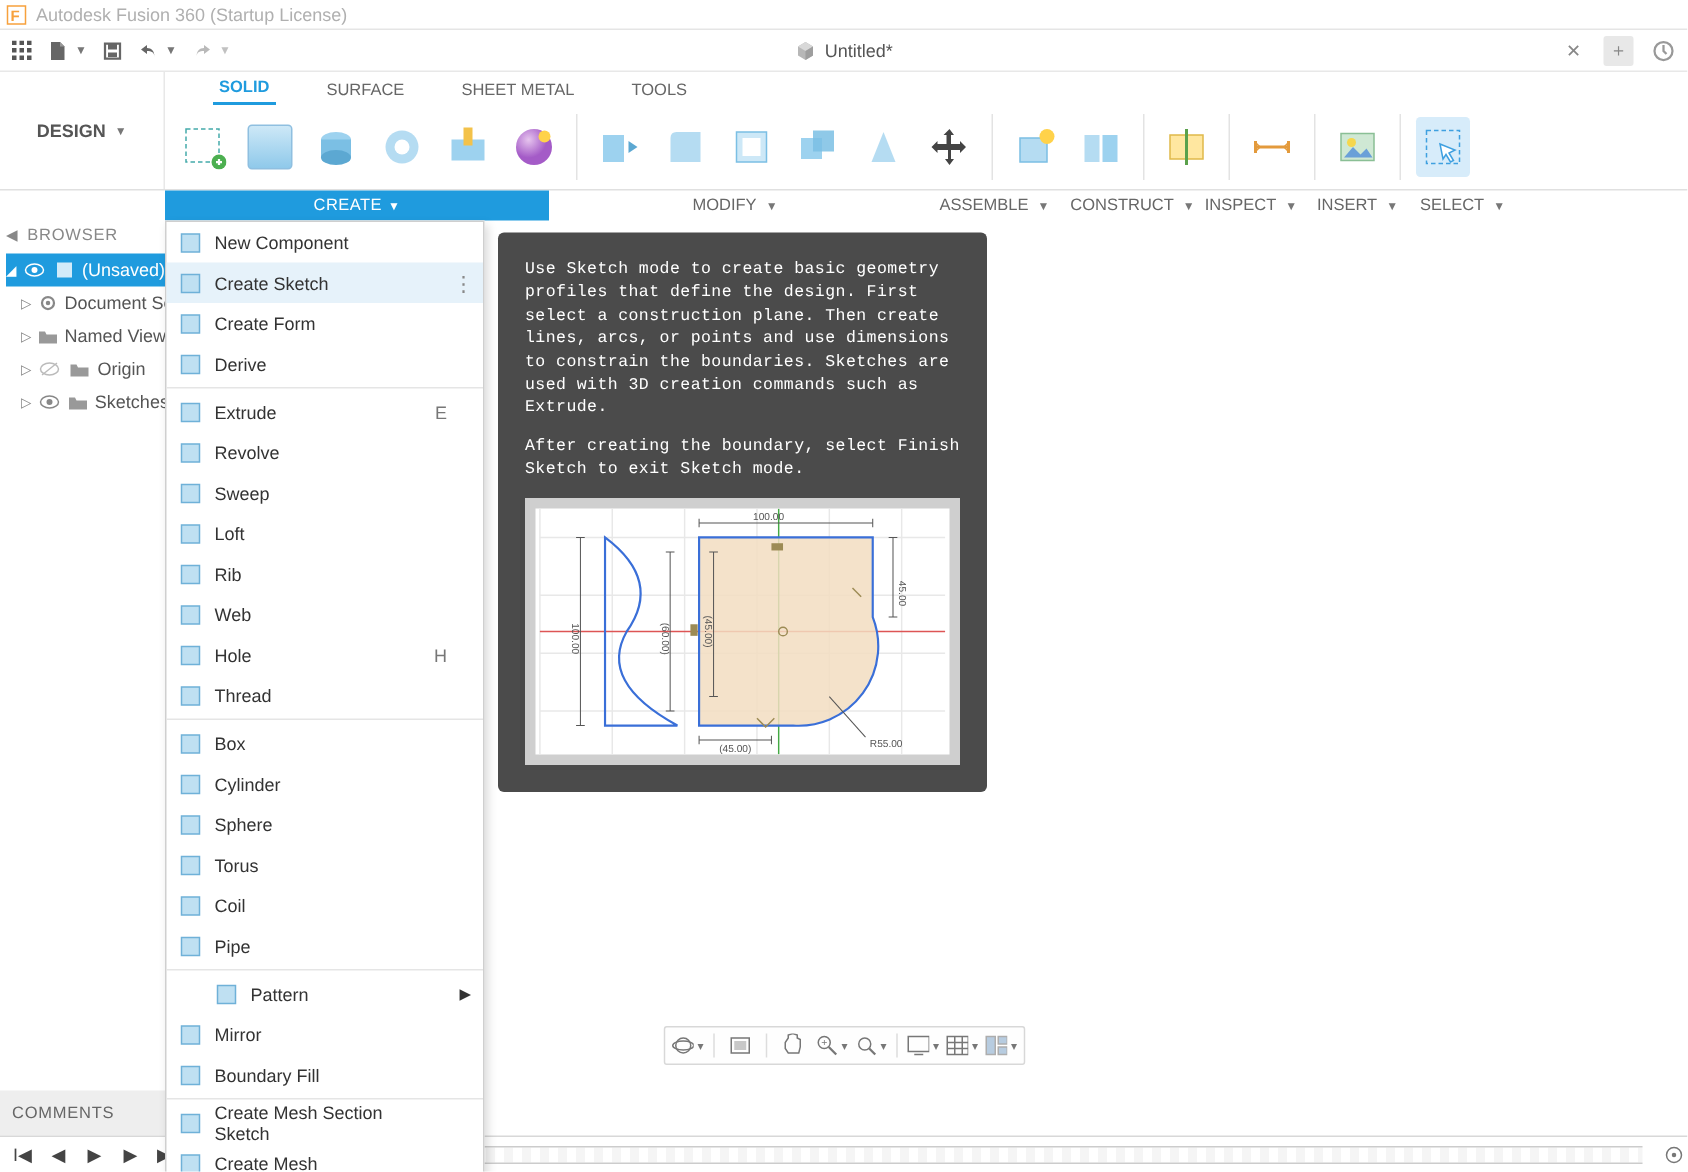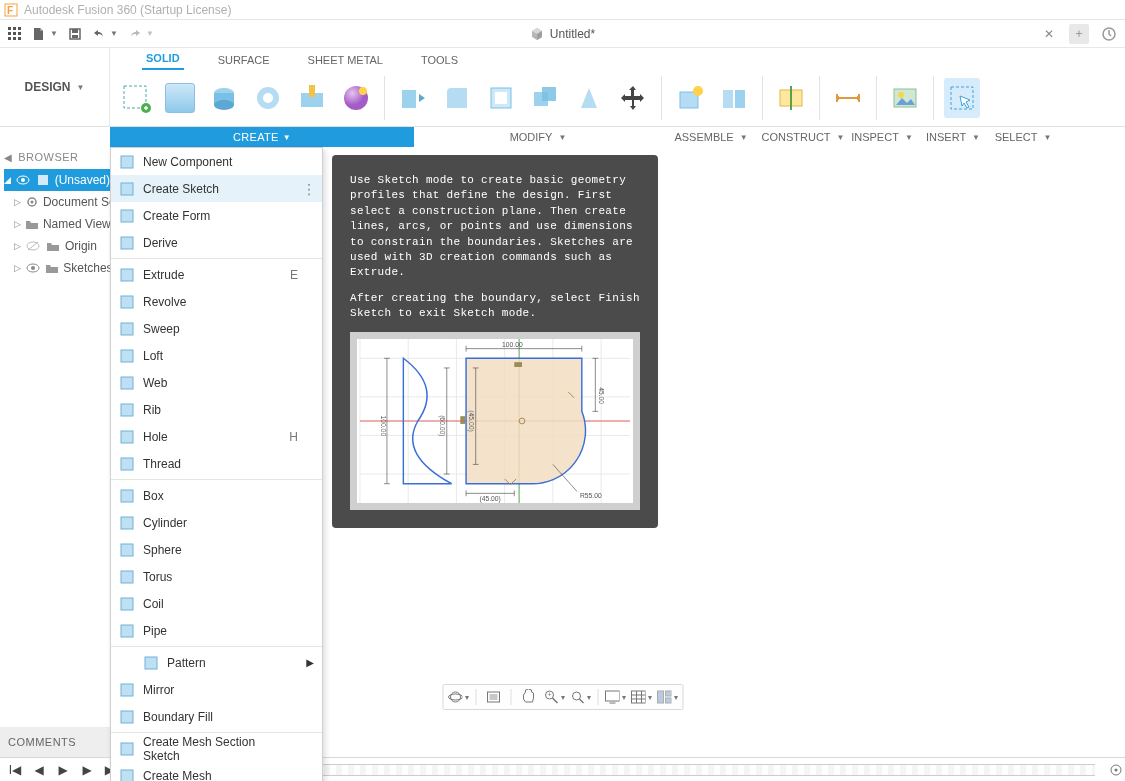--- a/index.html
+++ b/index.html
@@ -23,21 +23,21 @@
   .workspace-btn { padding:6px 12px; font-size:12px; font-weight:600; color:#555; display:flex; align-items:center; gap:4px; cursor:pointer;}
   .ribbon-right { flex:1; display:flex; flex-direction:column;}
   .ws-tabs { height:22px; display:flex; gap:30px; padding-left:32px; align-items:flex-end;}
   .ws-tab { font-size:11px; color:#666; padding:2px 4px 4px 4px; cursor:pointer;}
   .ws-tab.active { color:#1f9bde; border-bottom:2px solid #1f9bde; font-weight:600;}
   .tool-row { height:56px; display:flex; align-items:center;}
   .tool-group { display:flex; align-items:center; padding:0 8px; gap:8px;}
   .tool-btn { width:36px; height:40px; display:flex; align-items:center; justify-content:center; cursor:pointer;}
   .vsep { width:1px; height:44px; background:#e3e3e3; margin:0 2px;}
   .strip-spacer { width:110px;}
-  .create-strip { width:304px; background:#1f9bde; color:#fff; font-size:11px; display:flex; align-items:center; justify-content:center; gap:4px; letter-spacing:.3px;}
+  .create-strip { width:256px; background:#1f9bde; color:#fff; font-size:11px; display:flex; align-items:center; justify-content:center; gap:4px; letter-spacing:.3px;}
   .panel-label { font-size:11px; color:#666; display:flex; align-items:center; justify-content:center; gap:4px;}
   
   .panel-row { height:20px; display:flex;}
   
   .body-area { position:relative; display:flex; height:calc(100% - 20px - 28px - 78px - 30px - 24px);}
   .browser-panel { width:110px; border-right:0; }
   .browser-head { height:20px; display:flex; align-items:center; gap:6px; padding:0 4px; color:#888; font-size:11px; letter-spacing:.5px;}
   .browser-head .chev { font-size:10px;}
   .tree { padding:2px 0 0 4px;}
   .tree-row { display:flex; align-items:center; gap:4px; height:22px; font-size:12px; color:#555; overflow:hidden; white-space:nowrap;}
@@ -485,29 +485,29 @@
           </svg>
         </span>
         <span>Loft</span>
       </div>
       <div class="menu-item">
         <span class="micon">
           <svg width="16" height="16">
             <rect x="2" y="2" width="12" height="12" fill="#bfe0f2" stroke="#6fb1d8"></rect>
           </svg>
         </span>
+        <span>Rib</span>
+      </div>
+      <div class="menu-item">
+        <span class="micon">
+          <svg width="16" height="16">
+            <rect x="2" y="2" width="12" height="12" fill="#bfe0f2" stroke="#6fb1d8"></rect>
+          </svg>
+        </span>
         <span>Web</span>
-      </div>
-      <div class="menu-item">
-        <span class="micon">
-          <svg width="16" height="16">
-            <rect x="2" y="2" width="12" height="12" fill="#bfe0f2" stroke="#6fb1d8"></rect>
-          </svg>
-        </span>
-        <span>Rib</span>
       </div>
       <div class="menu-item">
         <span class="micon">
           <svg width="16" height="16">
             <rect x="2" y="2" width="12" height="12" fill="#bfe0f2" stroke="#6fb1d8"></rect>
           </svg>
         </span>
         <span>Hole</span>
         <span class="shortcut">H</span>
       </div>

